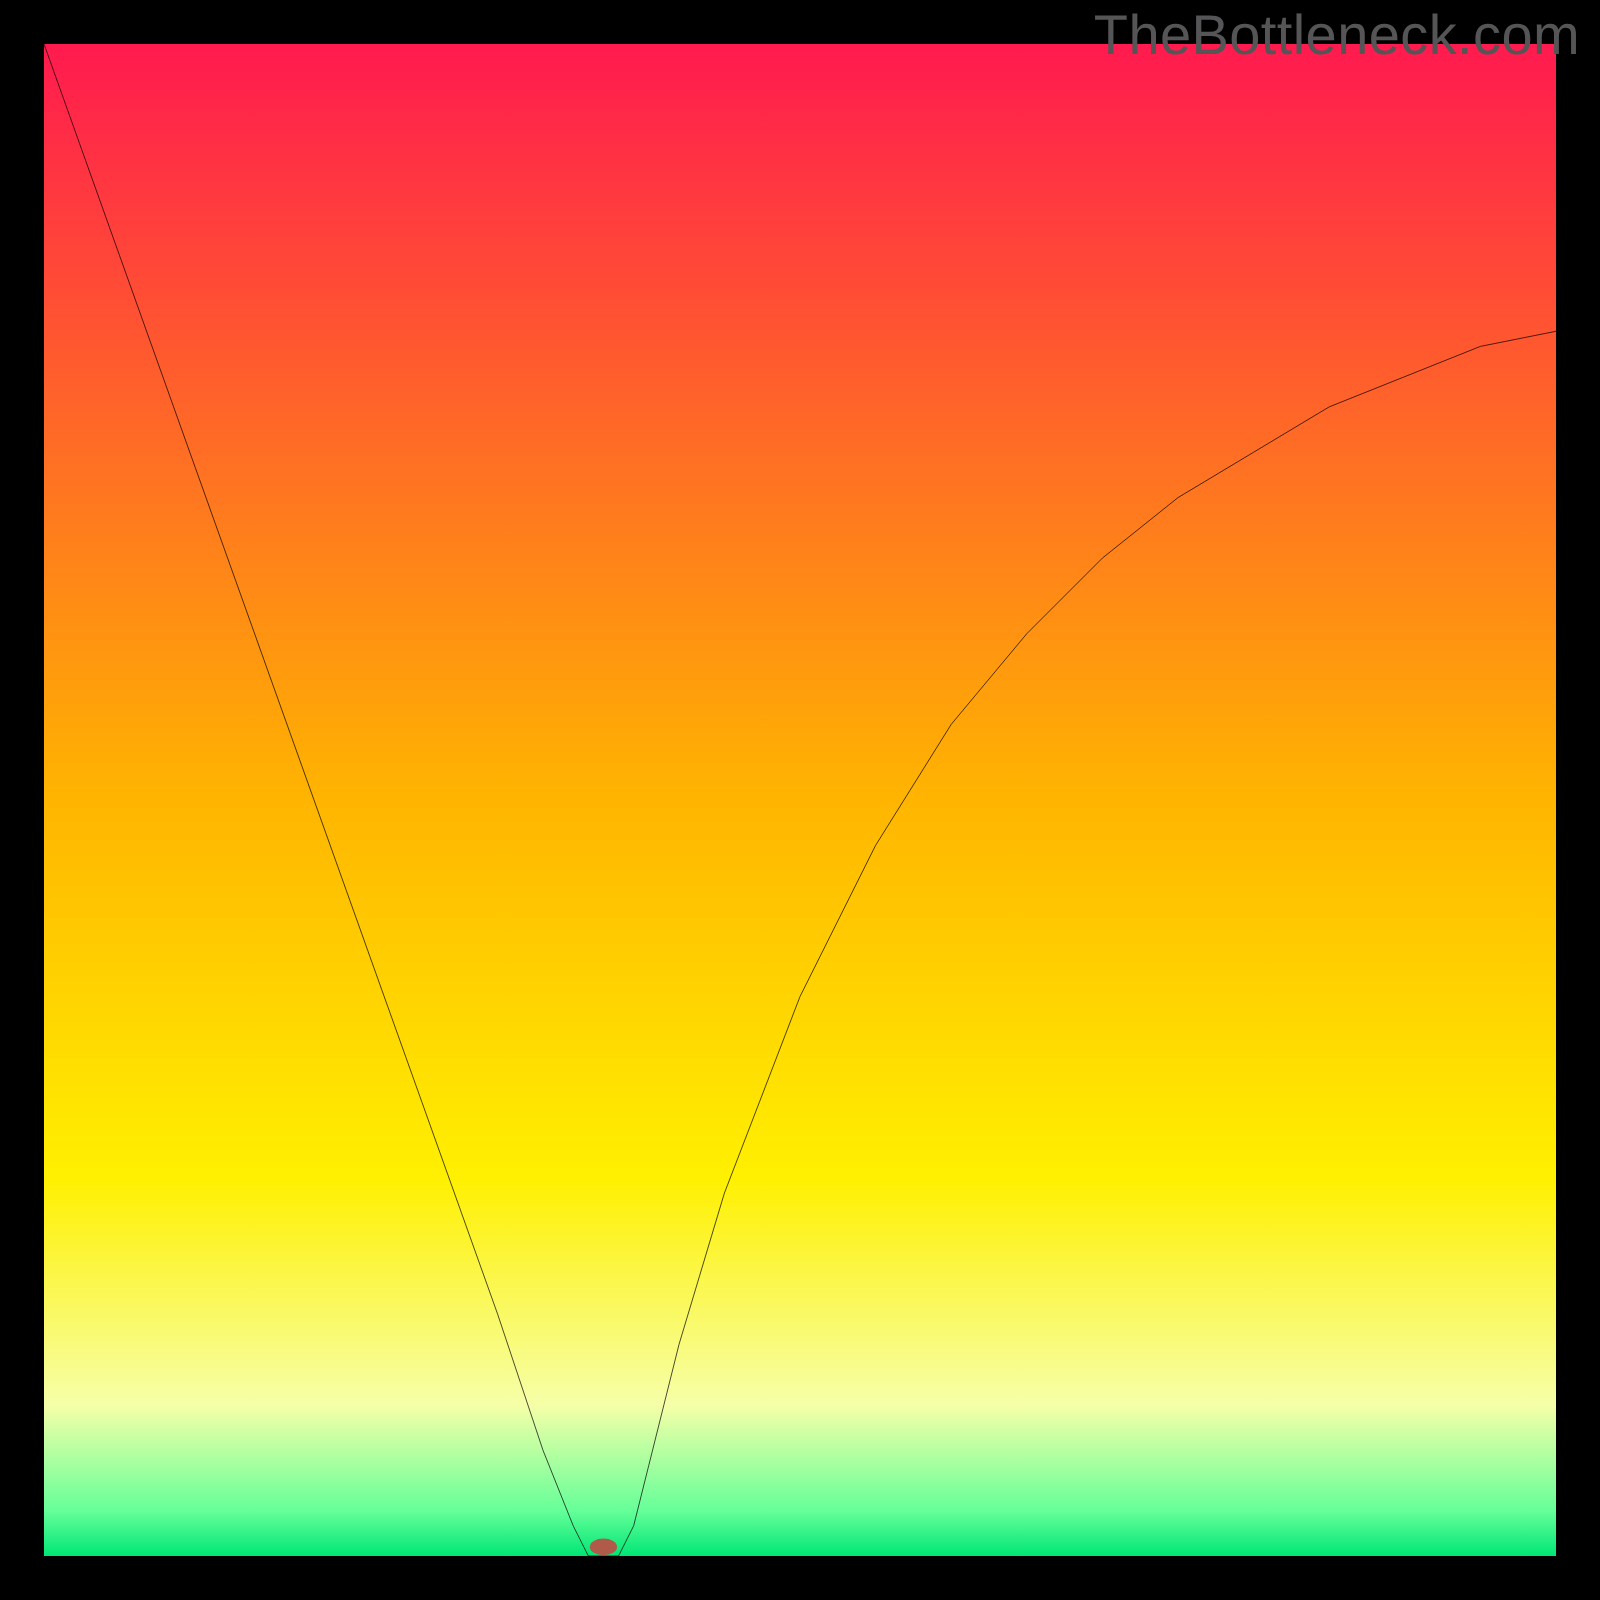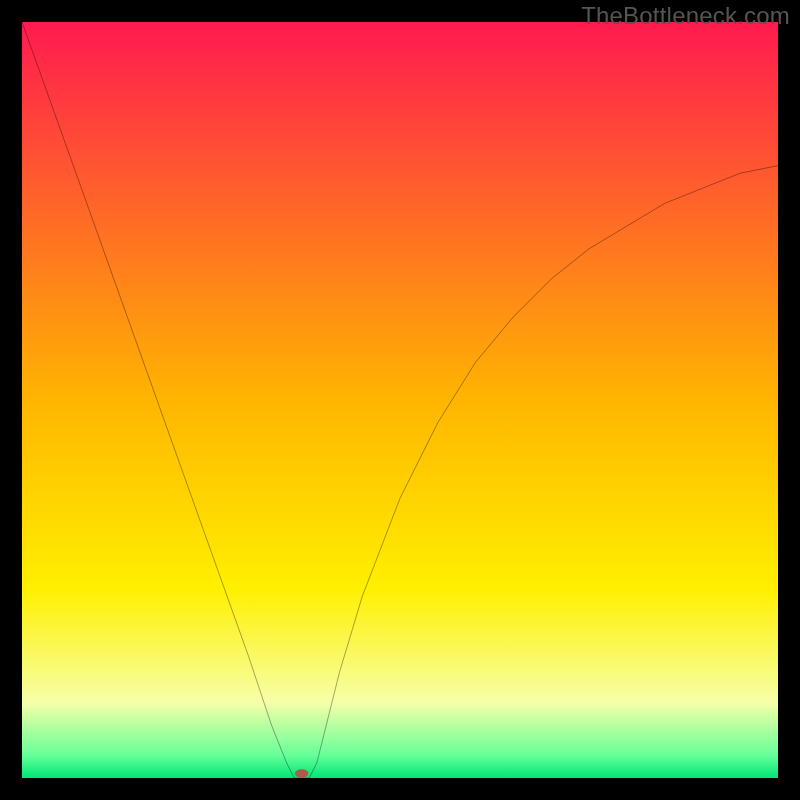--- a/index.html
+++ b/index.html
@@ -20,21 +20,21 @@
     position: absolute;
     left: 22px;
     top: 22px;
     width: 756px;
     height: 756px;
   }
   .watermark {
     position: absolute;
     top: 2px;
     right: 10px;
-    font-size: 24px;
+    font-size: 28px;
     font-weight: 500;
     color: #555557;
     letter-spacing: 0.2px;
   }
 </style>
 </head>
 <body>
 
 <div class="frame">
   <svg class="plot" viewBox="0 0 100 100" preserveAspectRatio="none">

